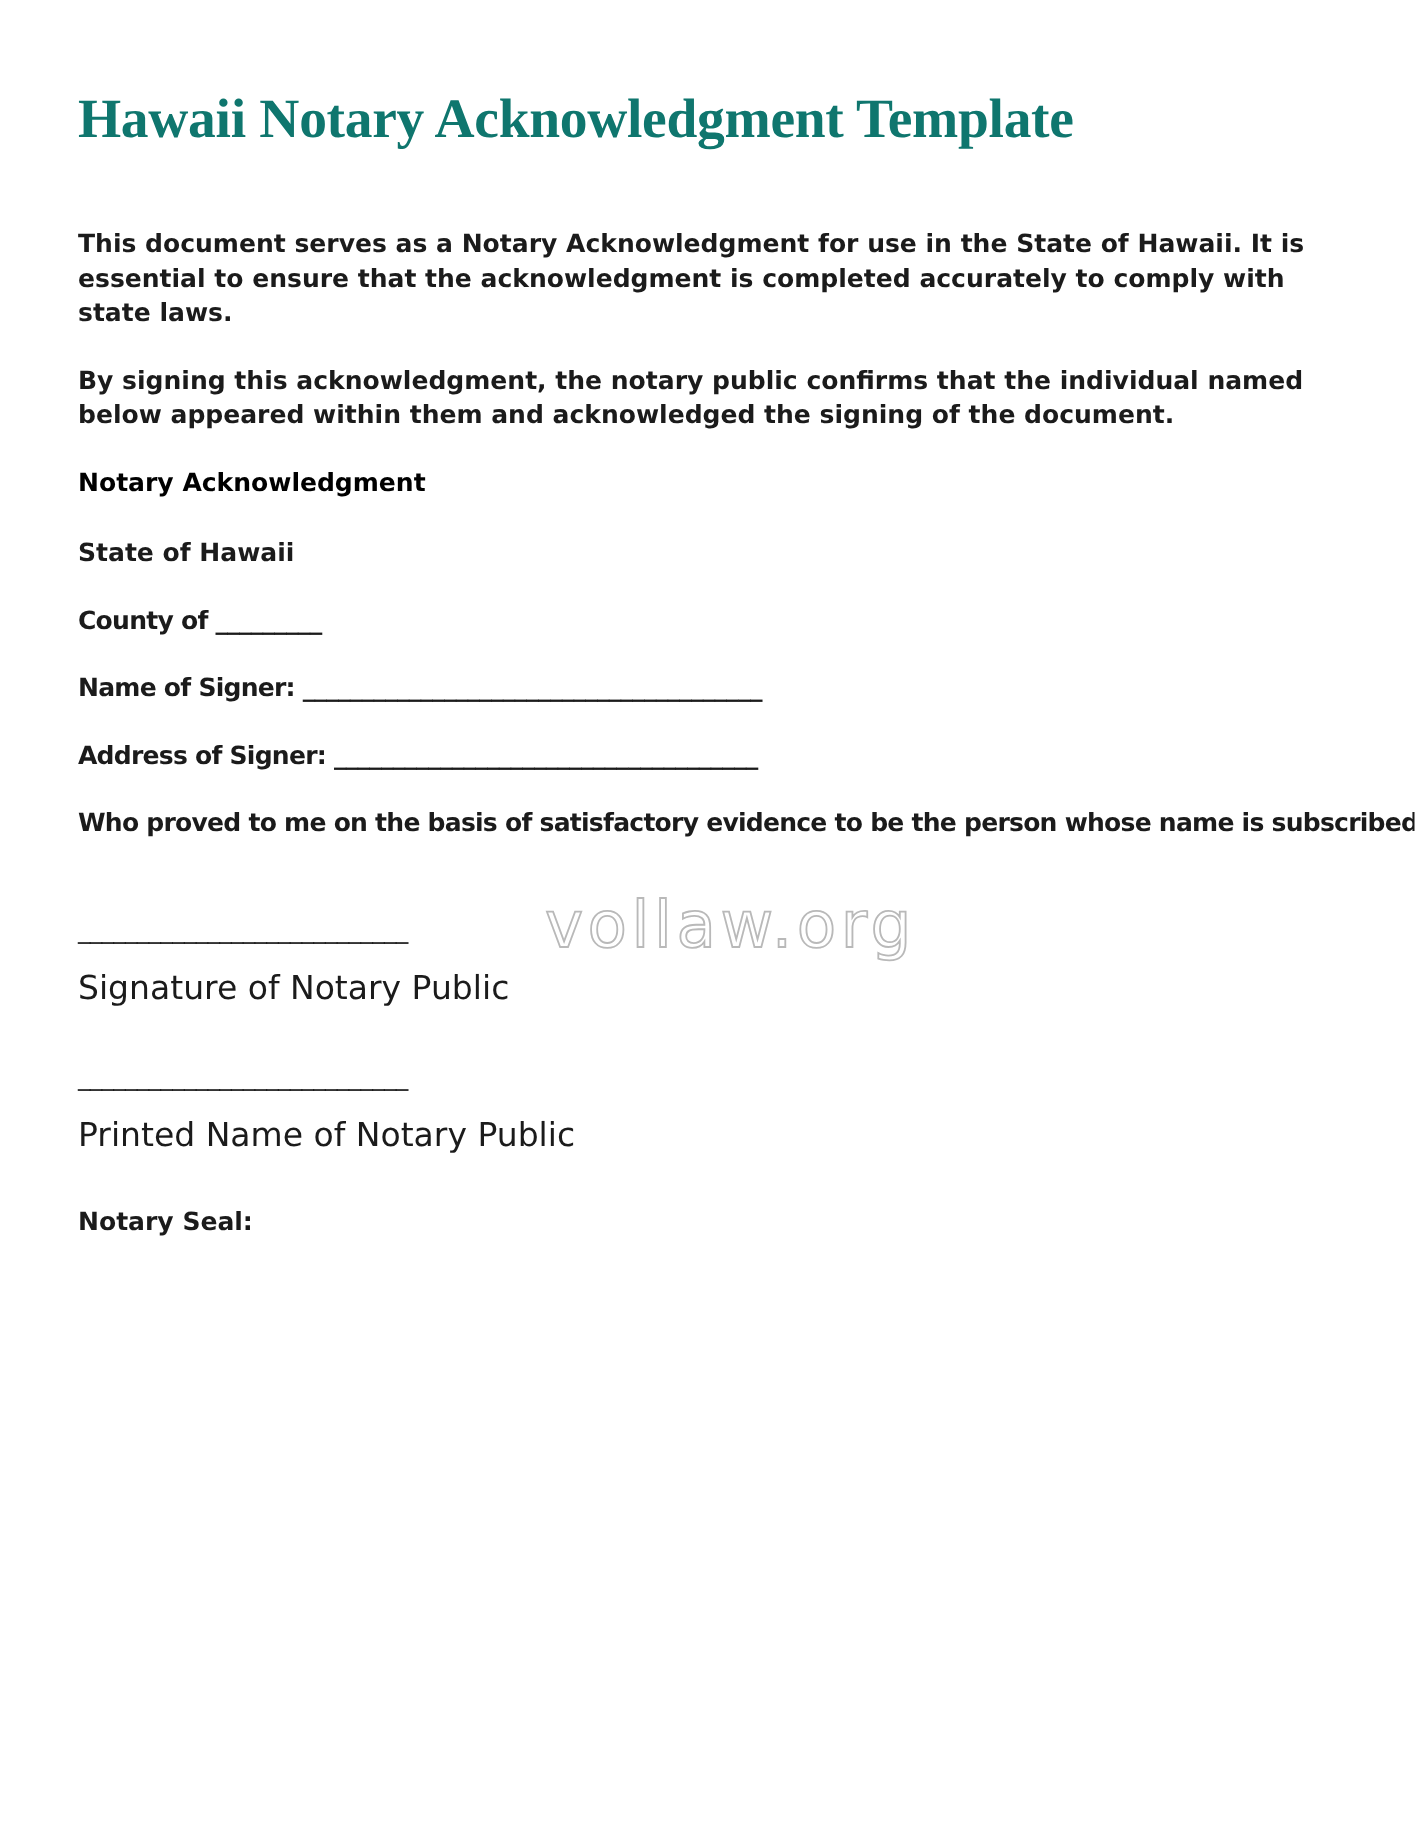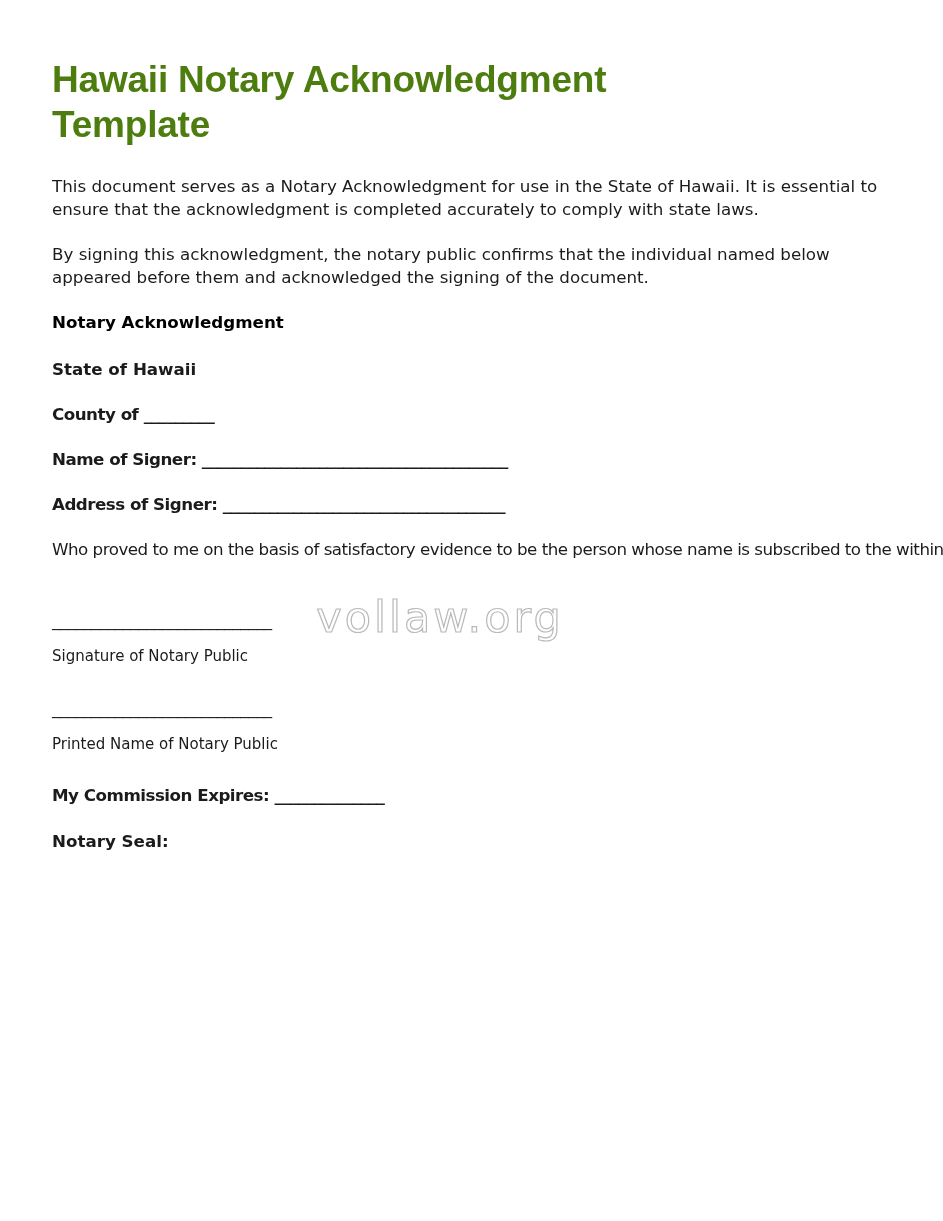--- a/index.html
+++ b/index.html
@@ -26,36 +26,37 @@
 
   .content {
     position: absolute;
     left: 52px;
     top: 58px;
     width: 840px;
     z-index: 2;
   }
 
   .doc-title {
-    font-family: Liberation Sans, sans-serif;
+    font-family: Liberation Serif, serif;
     font-size: 37px;
     line-height: 1.21;
     font-weight: 700;
     letter-spacing: -0.2px;
-    color: #4d7c0f;
-    margin: 0 0 27px 0;
+    color: #0f766e;
+    margin: 0 0 48px 0;
     max-width: 700px;
   }
 
   p.para {
     font-size: 16.7px;
     line-height: 1.38;
     margin: 0 0 22px 0;
     color: #1b1b1b;
     max-width: 840px;
+    font-weight: bold;
   }
 
   h2.section-heading {
     font-size: 16.7px;
     line-height: 1.38;
     font-weight: 700;
     color: #000000;
     margin: 0 0 24px 0;
   }
 
@@ -81,21 +82,21 @@
     letter-spacing: -0.5px;
     white-space: pre;
     color: #1b1b1b;
   }
 
   .sig-gap {
     height: 26px;
   }
 
   .caption {
-    font-size: 15px;
+    font-size: 22px;
     line-height: 1.38;
     margin: 0 0 30px 0;
     color: #1b1b1b;
   }
 
   .watermark {
     position: absolute;
     left: 0;
     top: 592px;
     width: 880px;
@@ -104,36 +105,37 @@
     font-size: 43px;
     font-weight: 400;
     letter-spacing: 3px;
     color: transparent;
     -webkit-text-stroke: 1.2px #b9b9b9;
     text-stroke: 1.2px #b9b9b9;
     z-index: 1;
     pointer-events: none;
     user-select: none;
     white-space: nowrap;
+    padding-left: 47px;
   }
 </style>
 </head>
 <body>
 
 <div class="page">
 
   <div class="watermark">vollaw.org</div>
 
   <div class="content">
 
     <h1 class="doc-title">Hawaii Notary Acknowledgment Template</h1>
 
     <p class="para">This document serves as a Notary Acknowledgment for use in the State of Hawaii. It is essential to ensure that the acknowledgment is completed accurately to comply with state laws.</p>
 
-    <p class="para">By signing this acknowledgment, the notary public confirms that the individual named below appeared before them and acknowledged the signing of the document.</p>
+    <p class="para">By signing this acknowledgment, the notary public confirms that the individual named below appeared within them and acknowledged the signing of the document.</p>
 
     <h2 class="section-heading">Notary Acknowledgment</h2>
 
     <div class="line">State of Hawaii</div>
 
     <div class="line blank">County of _________</div>
 
 
     <div class="line blank">Name of Signer: _______________________________________</div>
 
@@ -145,18 +147,17 @@
     <div class="sig-gap"></div>
 
     <div class="rule-line">____________________________</div>
 
     <div class="caption">Signature of Notary Public</div>
 
     <div class="rule-line">____________________________</div>
 
     <div class="caption">Printed Name of Notary Public</div>
 
-    <div class="line blank">My Commission Expires: ______________</div>
 
     <div class="line">Notary Seal:</div>
 
   </div>
 </div>
 
 </body></html>

